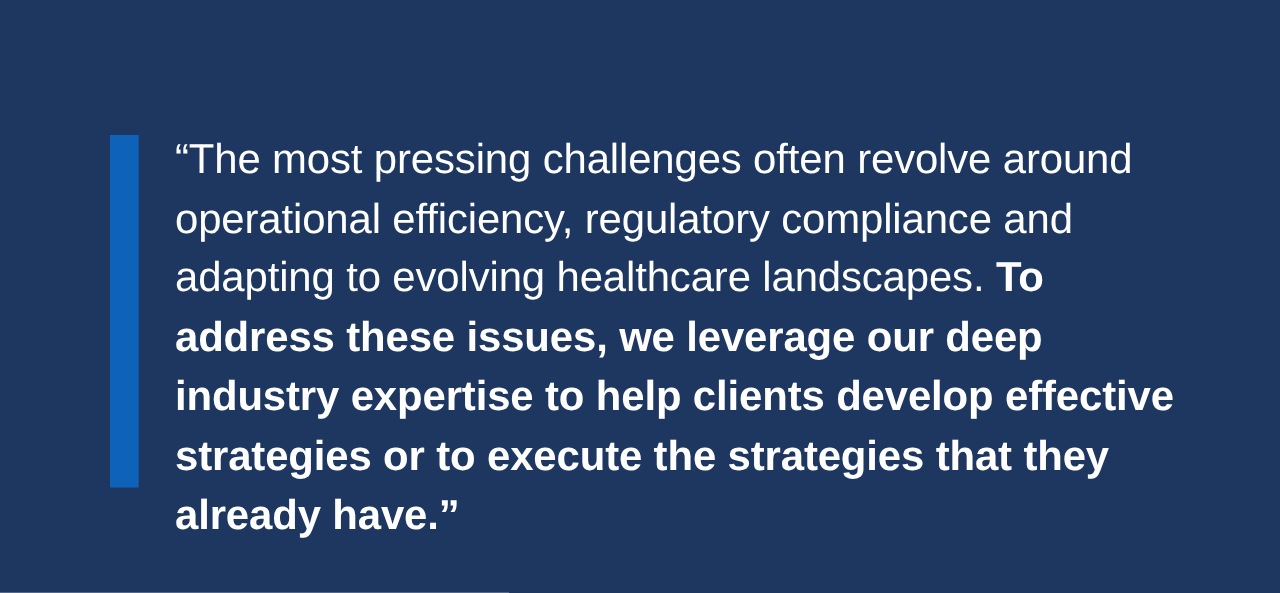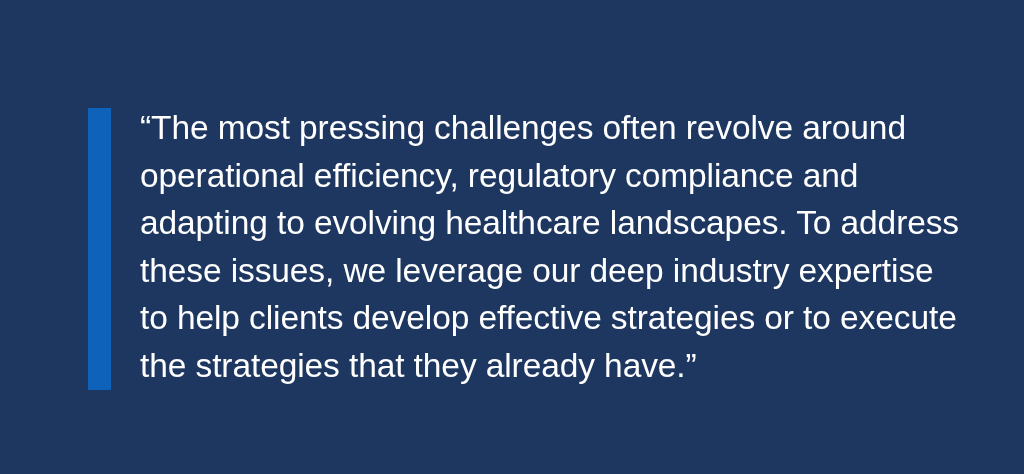--- a/index.html
+++ b/index.html
@@ -47,21 +47,21 @@
     font-weight: 400;
     letter-spacing: -0.1px;
     white-space: pre-wrap;
   }
 
   .q-lead {
     font-weight: 400;
   }
 
   .q-body {
-    font-weight: 400;
+    font-weight: 700;
   }
 </style>
 </head>
 <body>
 
 <div id="pullquote-slide">
 
   <div id="accent-bar"></div>
 
   <div id="quote-block">

